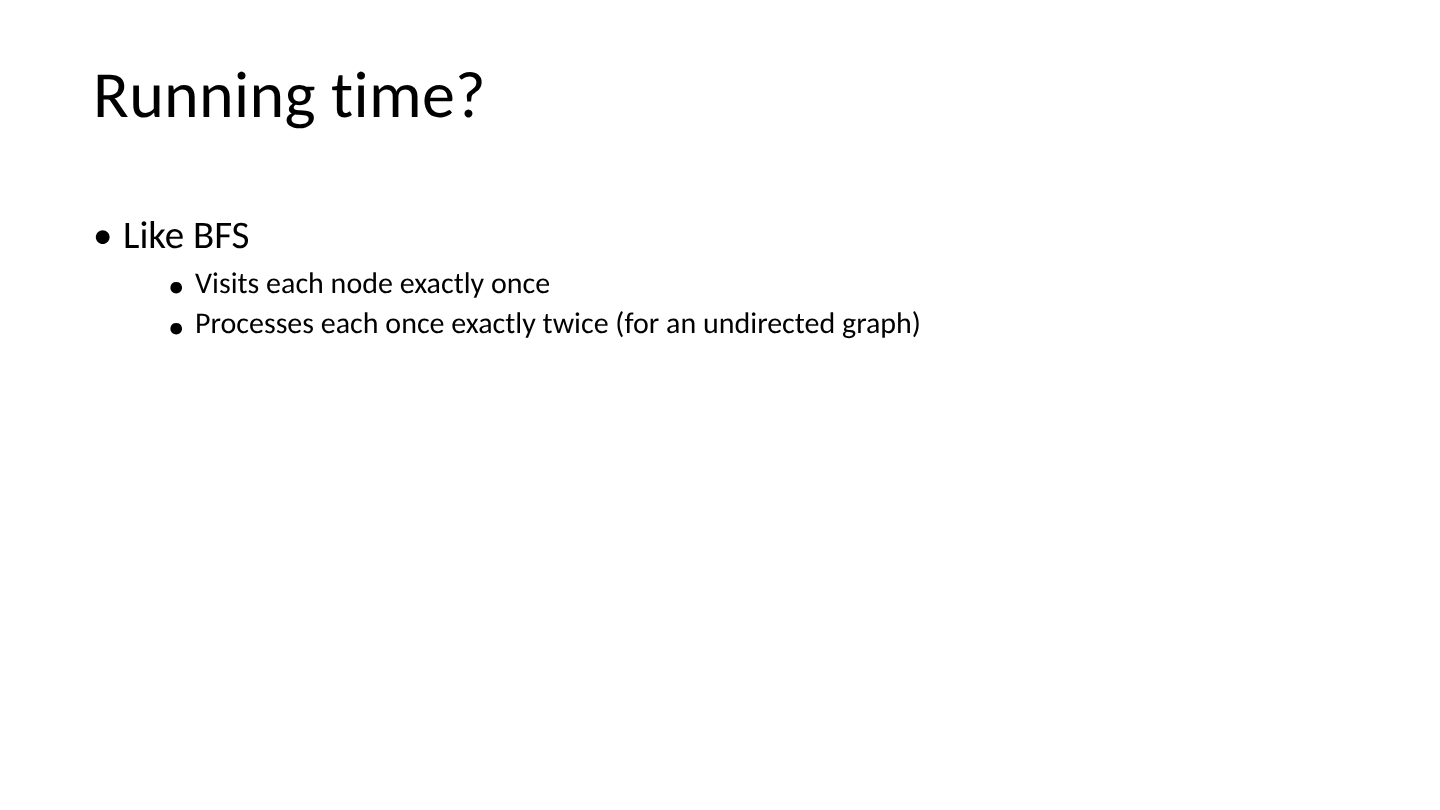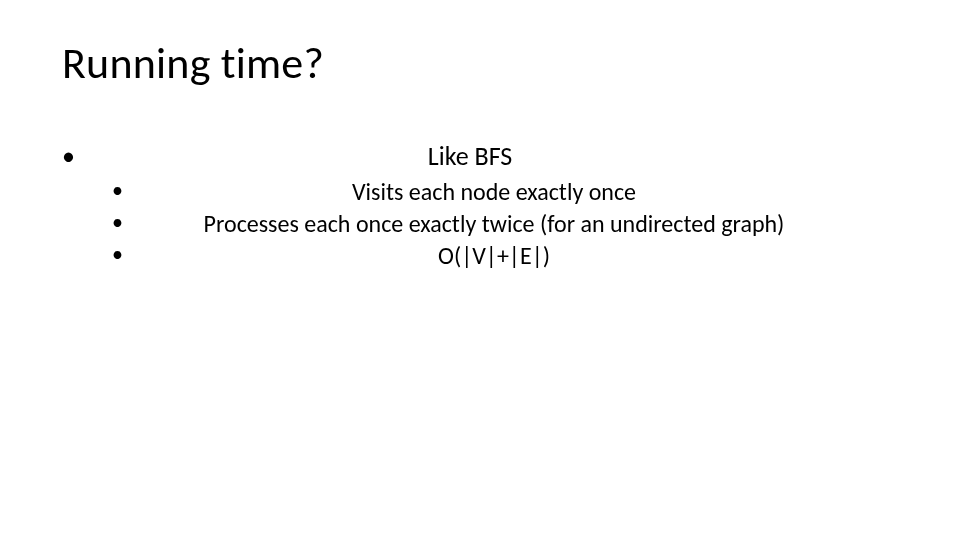--- a/index.html
+++ b/index.html
@@ -29,21 +29,20 @@
   .body {
     position: absolute;
     left: 62px;
     top: 140px;
     right: 62px;
   }
   ul.level1 {
     list-style: none;
     margin: 0;
     padding: 0;
-    text-align: center;
   }
   ul.level1 > li {
     font-size: 26px;
     line-height: 1.25;
     margin: 0 0 6px 0;
     position: relative;
     padding-left: 20px;
   }
   ul.level1 > li::before {
     content: "\2022";
@@ -51,21 +50,21 @@
     left: 0;
     top: 0;
     font-size: 26px;
   }
   ul.level2 {
     list-style: none;
     margin: 4px 0 0 0;
     padding: 0 0 0 30px;
   }
   ul.level2 > li {
-    font-size: 24px;
+    font-size: 20px;
     line-height: 1.25;
     margin: 0 0 2px 0;
     position: relative;
     padding-left: 18px;
   }
   ul.level2 > li::before {
     content: "\2022";
     position: absolute;
     left: 0;
     top: 0;
@@ -82,20 +81,17 @@
     <ul class="level1">
       <li>
         <span>Like BFS</span>
         <ul class="level2">
           <li>
             <span>Visits each node exactly once</span>
           </li>
           <li>
             <span>Processes each once exactly twice (for an undirected graph)</span>
           </li>
-          <li>
-            <span>O(|V|+|E|)</span>
-          </li>
         </ul>
       </li>
     </ul>
   </div>
 </div>
 
 </body></html>

